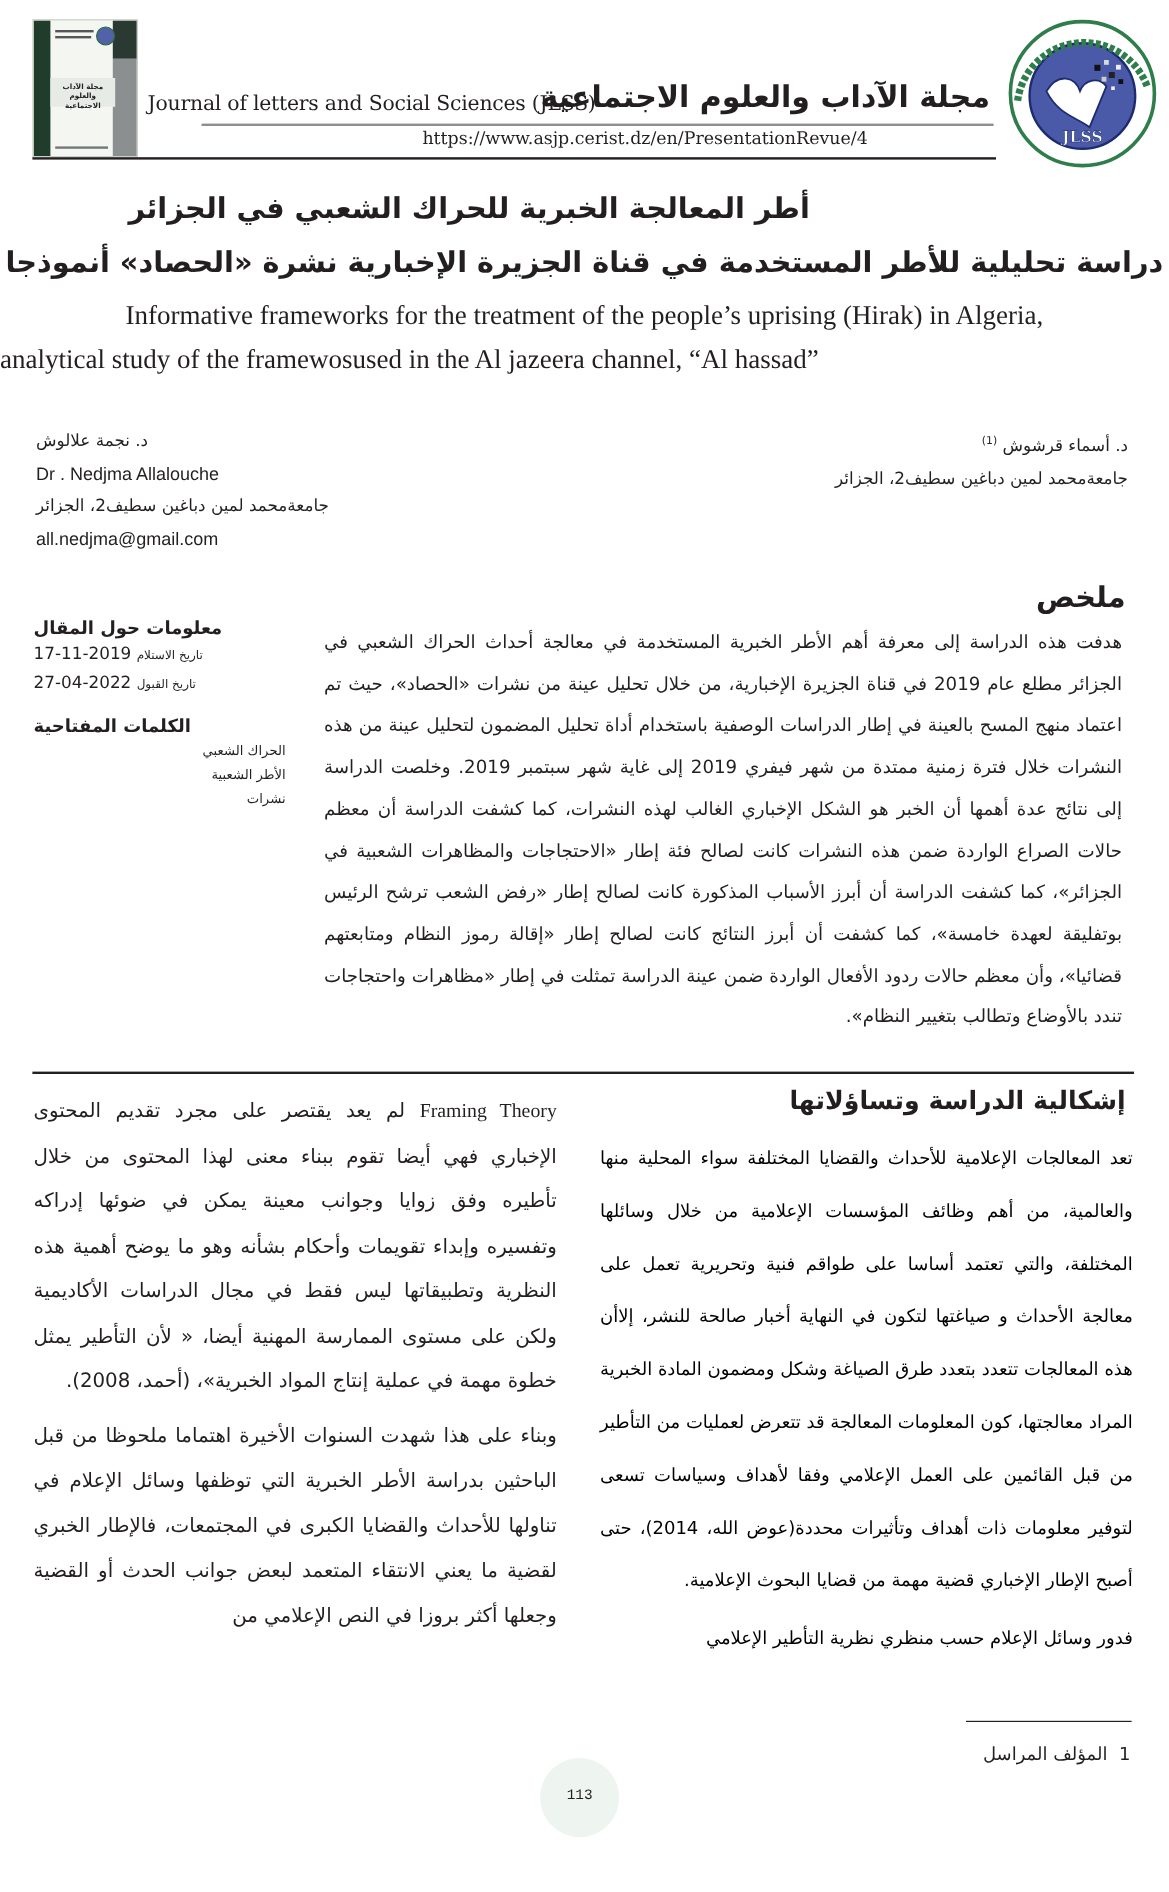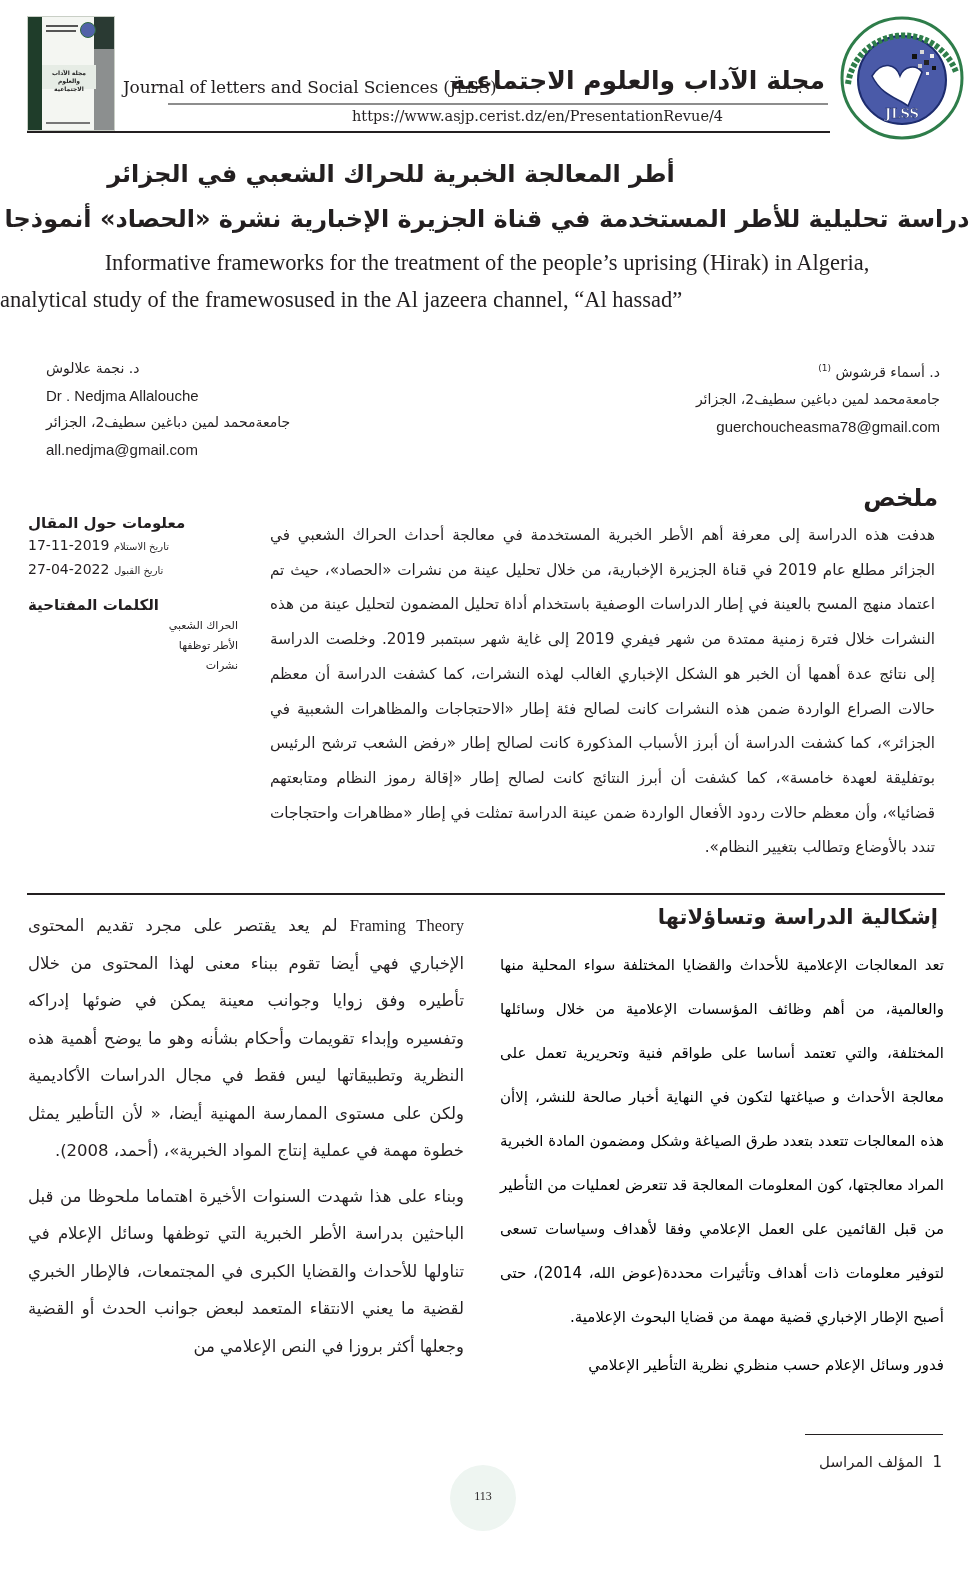--- a/index.html
+++ b/index.html
@@ -25,21 +25,21 @@
   .header-black-line { left: 14px; top: 131px; width: 432px; height: 1.5px; background: #231f20; }
   .logo { left: 838px; top: 14px; width: 128px; height: 128px; }
 
   
   .title-ar1 { left: 0; top: 160px; width: 782px; text-align: center; direction: rtl; font-size: 24px; font-weight: bold; color: #231f20; }
   .title-ar2 { left: 0; top: 205px; width: 974px; text-align: center; direction: rtl; font-size: 24px; font-weight: bold; color: #231f20; }
   .title-en1 { left: 0; top: 250px; width: 974px; text-align: center; font-family: "Liberation Serif", serif; font-size: 22.5px; color: #231f20; }
   .title-en2 { left: 0; top: 287px; width: 974px; font-family: "Liberation Serif", serif; font-size: 22.5px; color: #231f20; }
 
   
-  .author { font-size: 14px; line-height: 27px; color: #231f20; margin-left: 16px; }
+  .author { font-size: 14px; line-height: 27px; color: #231f20; }
   .author-right { right: 34px; top: 355px; text-align: right; }
   .author-left { left: 30px; top: 355px; text-align: left; }
   .author .ar { direction: rtl; }
   .author .en { font-family: "Liberation Sans", sans-serif; font-size: 15px; }
   .author sup { font-size: 9px; }
 
   
   .abs-heading { right: 36px; top: 484px; font-size: 24px; font-weight: bold; direction: rtl; color: #231f20; }
   .abstract { left: 270px; top: 518px; width: 665px; direction: rtl; text-align: justify; text-align-last: right; font-size: 15.2px; line-height: 34.7px; color: #231f20; }
 
@@ -56,21 +56,21 @@
   .sec-heading { right: 36px; top: 905px; font-size: 21px; font-weight: bold; direction: rtl; color: #231f20; }
   .col-right { left: 500px; top: 943px; width: 444px; direction: rtl; text-align: justify; text-align-last: right; font-size: 15px; line-height: 44px; color: #000000; }
   .col-left { left: 28px; top: 907px; width: 436px; direction: rtl; text-align: justify; text-align-last: right; font-size: 16.5px; line-height: 37.5px; color: #231f20; }
   .col-left p, .col-right p { margin: 0; }
   .col-left p + p { margin-top: 8px; }
   .en-inline { font-family: "Liberation Serif", serif; }
 
   .fn-line { left: 805px; top: 1434px; width: 138px; height: 1.2px; background: #231f20; }
   .footnote { right: 32px; top: 1453px; direction: rtl; font-size: 15px; color: #231f20; }
   .page-bubble { left: 450px; top: 1465px; width: 66px; height: 66px; border-radius: 50%; background: #eef5f1; }
-  .page-num { left: 450px; top: 1489px; width: 66px; text-align: center; font-family: Liberation Serif, serif; font-size: 12px; color: #231f20; }
+  .page-num { left: 450px; top: 1489px; width: 66px; text-align: center; font-family: Liberation Mono, monospace; font-size: 12px; color: #231f20; }
 </style>
 </head>
 <body>
 
 <div class="abs cover">
   <div class="stripe"></div>
   <div class="side-top"></div>
   <div class="side" style="top:32px;height:83px;"></div>
   <div class="logo-mini"></div>
   <div class="t1"></div>
@@ -103,36 +103,35 @@
 </svg>
 
 <div class="abs title-ar1">أطر المعالجة الخبرية للحراك الشعبي في الجزائر</div>
 <div class="abs title-ar2">دراسة تحليلية للأطر المستخدمة في قناة الجزيرة الإخبارية نشرة «الحصاد» أنموذجا</div>
 <div class="abs title-en1">Informative frameworks for the treatment of the people’s uprising (Hirak) in Algeria,</div>
 <div class="abs title-en2">analytical study of the framewosused in the Al jazeera channel, “Al hassad”</div>
 
 <div class="abs author author-right">
   <div class="ar"><span>د. أسماء قرشوش</span> <sup>(1)</sup></div>
   <div class="ar">جامعةمحمد لمين دباغين سطيف2، الجزائر</div>
-  <div class="en">guerchoucheasma78@gmail.com</div>
 </div>
 <div class="abs author author-left">
   <div class="ar" style="text-align:left">د. نجمة علالوش</div>
   <div class="en">Dr . Nedjma Allalouche</div>
   <div class="ar" style="text-align:left">جامعةمحمد لمين دباغين سطيف2، الجزائر</div>
   <div class="en">all.nedjma@gmail.com</div>
 </div>
 
 <div class="abs info">
   <div class="h">معلومات حول المقال</div>
   <div class="date"><span class="lbl">تاريخ الاستلام</span> <span>2019-11-17</span></div>
   <div class="date"><span class="lbl">تاريخ القبول</span> <span>2022-04-27</span></div>
   <div class="h2">الكلمات المفتاحية</div>
   <div class="kw">الحراك الشعبي</div>
-  <div class="kw">الأطر توظفها</div>
+  <div class="kw">الأطر الشعبية</div>
   <div class="kw">نشرات</div>
 </div>
 
 <div class="abs abs-heading">ملخص</div>
 <div class="abs abstract">هدفت هذه الدراسة إلى معرفة أهم الأطر الخبرية المستخدمة في معالجة أحداث الحراك الشعبي في الجزائر مطلع عام 2019 في قناة الجزيرة الإخبارية، من خلال تحليل عينة من نشرات «الحصاد»، حيث تم اعتماد منهج المسح بالعينة في إطار الدراسات الوصفية باستخدام أداة تحليل المضمون لتحليل عينة من هذه النشرات خلال فترة زمنية ممتدة من شهر فيفري 2019 إلى غاية شهر سبتمبر 2019. وخلصت الدراسة إلى نتائج عدة أهمها أن الخبر هو الشكل الإخباري الغالب لهذه النشرات، كما كشفت الدراسة أن معظم حالات الصراع الواردة ضمن هذه النشرات كانت لصالح فئة إطار «الاحتجاجات والمظاهرات الشعبية في الجزائر»، كما كشفت الدراسة أن أبرز الأسباب المذكورة كانت لصالح إطار «رفض الشعب ترشح الرئيس بوتفليقة لعهدة خامسة»، كما كشفت أن أبرز النتائج كانت لصالح إطار «إقالة رموز النظام ومتابعتهم قضائيا»، وأن معظم حالات ردود الأفعال الواردة ضمن عينة الدراسة تمثلت في إطار «مظاهرات واحتجاجات تندد بالأوضاع وتطالب بتغيير النظام».</div>
 
 <div class="abs separator"></div>
 
 <div class="abs sec-heading">إشكالية الدراسة وتساؤلاتها</div>
 <div class="abs col-right">

